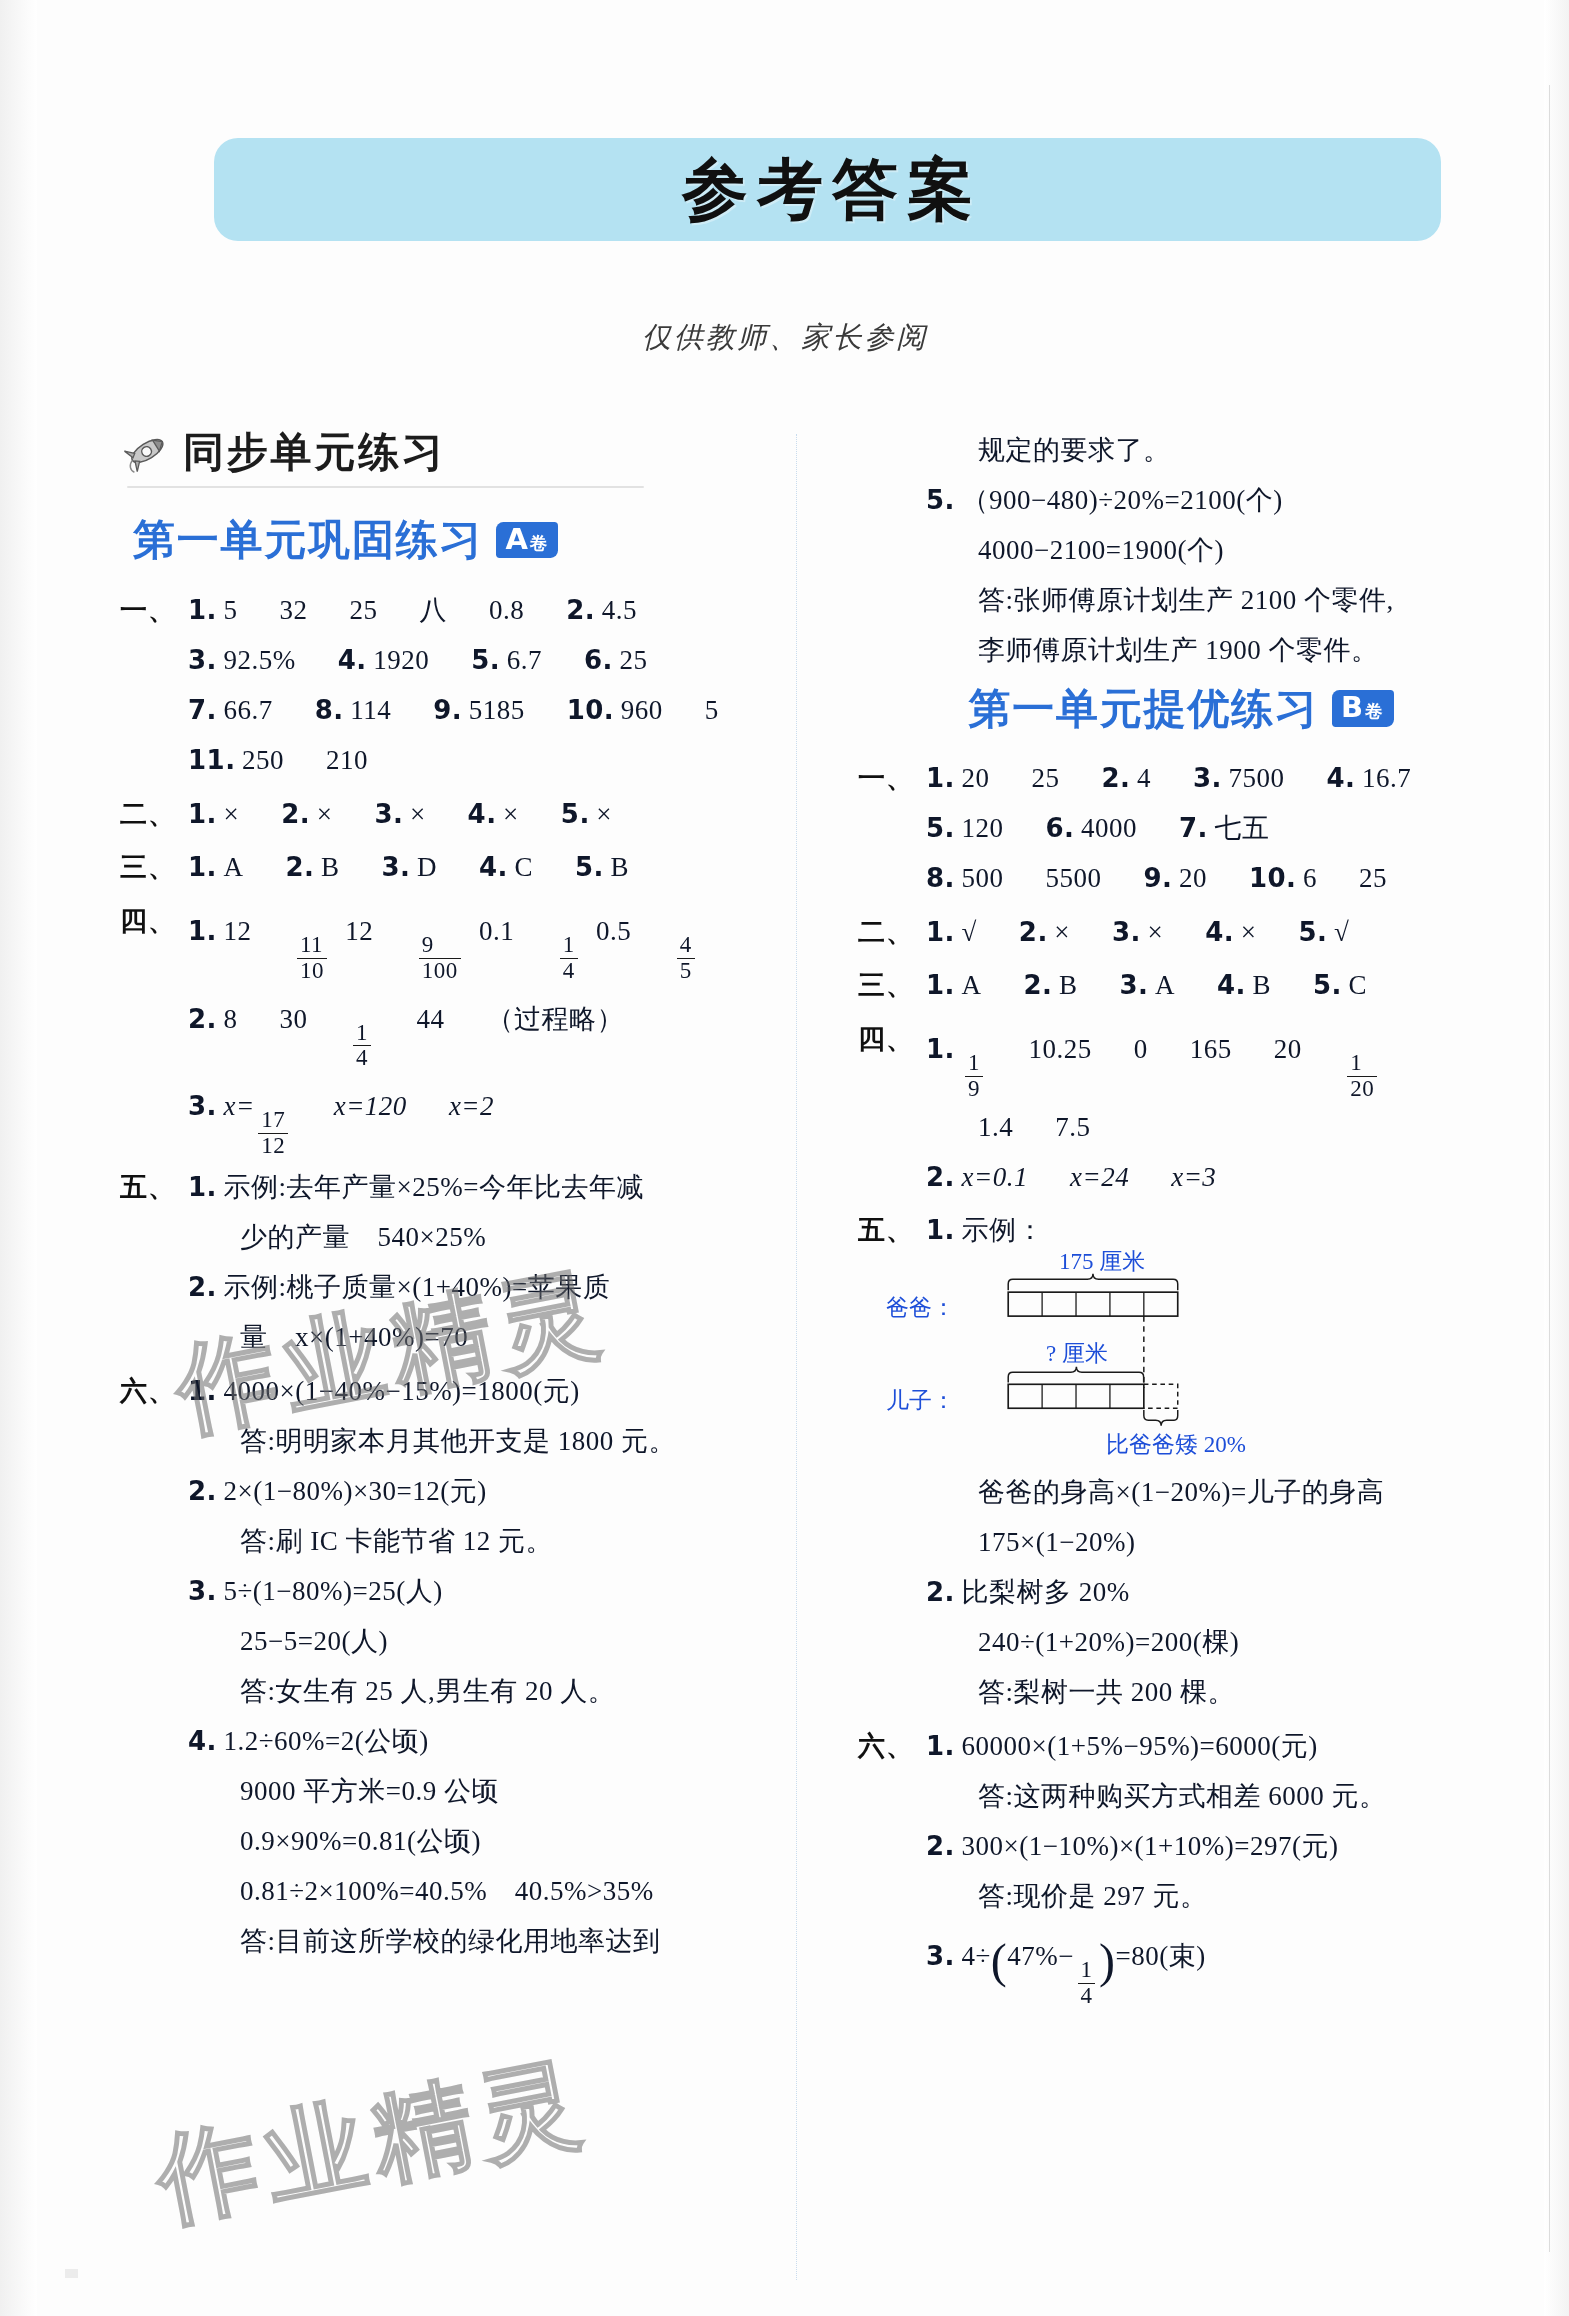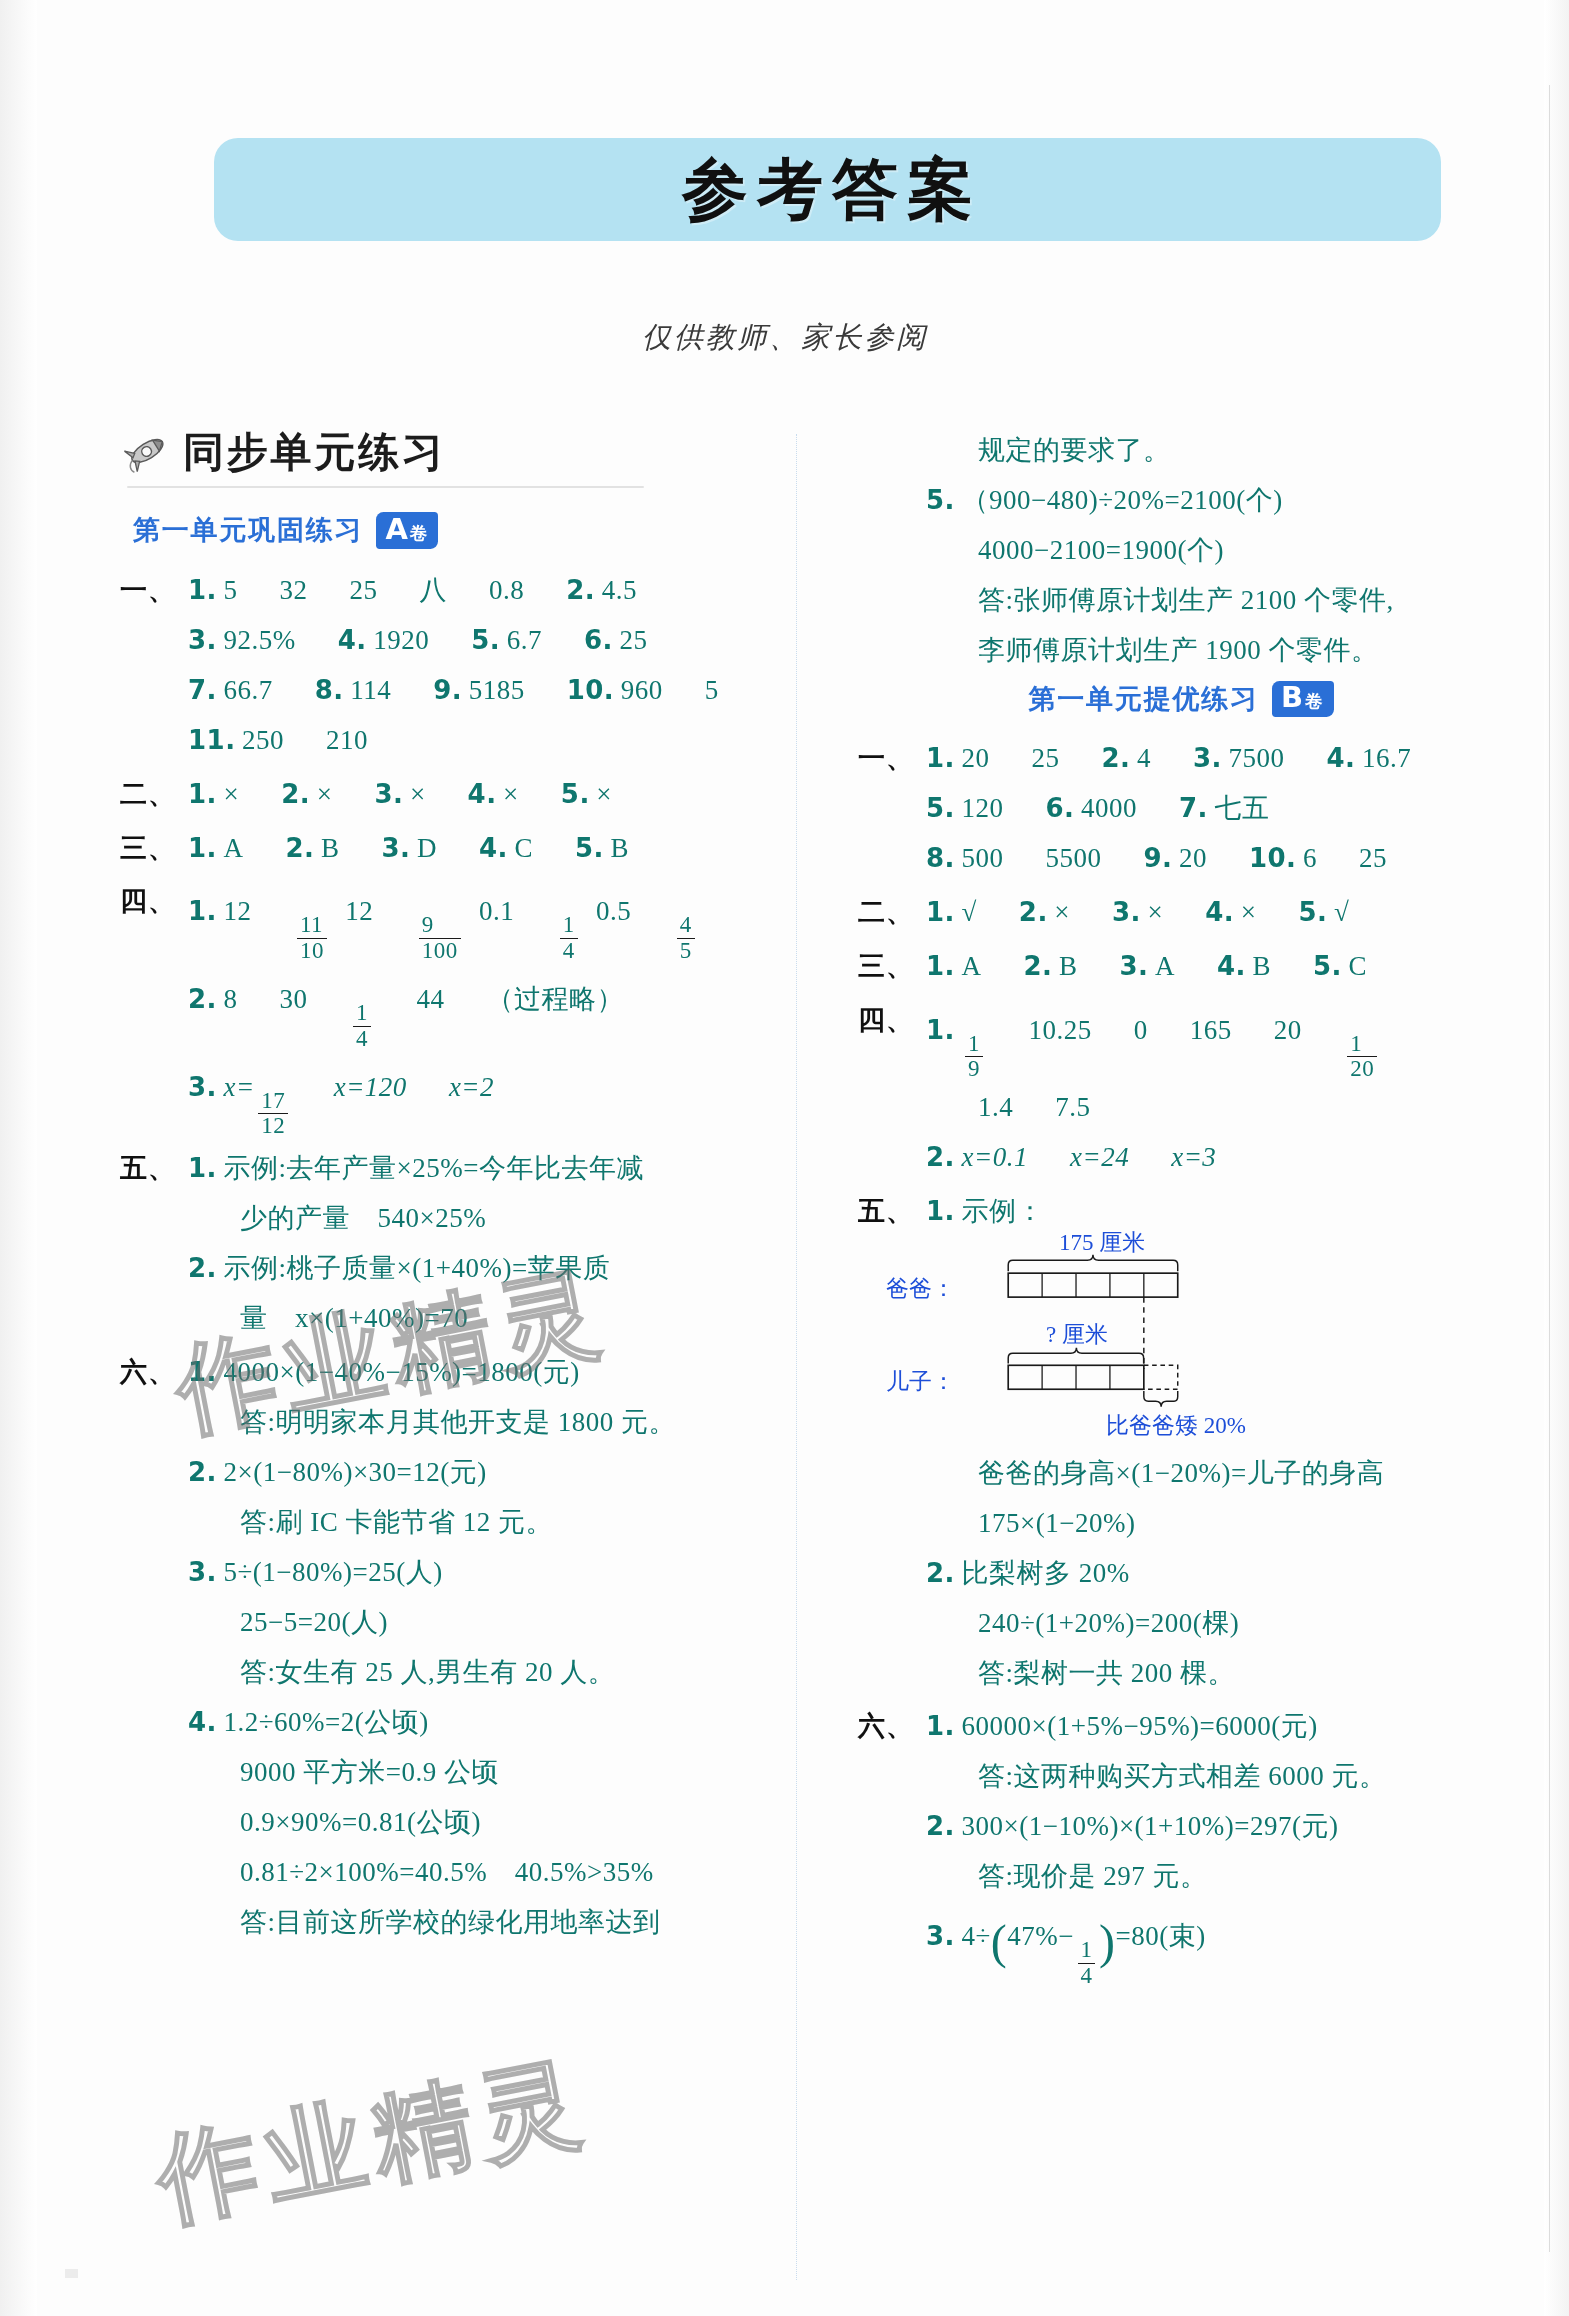--- a/index.html
+++ b/index.html
@@ -124,21 +124,21 @@
   
   .paper-title {
     display: flex;
     align-items: center;
     gap: 13px;
     margin: 5.5px 0 16.6px 13px;
   }
   .paper-title-text {
     font-family: "DejaVu Sans", "Liberation Sans", sans-serif;
     font-weight: 700;
-    font-size: 27px;
+    font-size: 42px;
     color: #2a6fd6;
     letter-spacing: 1.8px;
   }
   .paper-badge {
     background: #2a6fd6;
     color: #ffffff;
     font-family: "DejaVu Sans", "Liberation Sans", sans-serif;
     font-weight: 700;
     border-radius: 7.4px 3.7px 7.4px 3.7px;
     padding: 2.8px 11px 4.6px 9.2px;
@@ -165,21 +165,21 @@
     font-size: 27px;
     line-height: 50px;
     color: #101010;
     letter-spacing: 0.9px;
   }
   .roman.blank { color: transparent; }
   .body { flex: 1 1 auto; }
   .line {
     font-size: 27px;
     line-height: 50px;
-    color: #0f766e;
+    color: #0f172a;
     white-space: nowrap;
     letter-spacing: 0.5px;
   }
   .line.tall { line-height: 70px; }
   .line.indent { padding-left: 52px; }
   .num {
     font-family: "DejaVu Sans", "Liberation Sans", sans-serif;
     font-weight: 700;
     font-size: 26px;
     margin-right: 6.5px;

